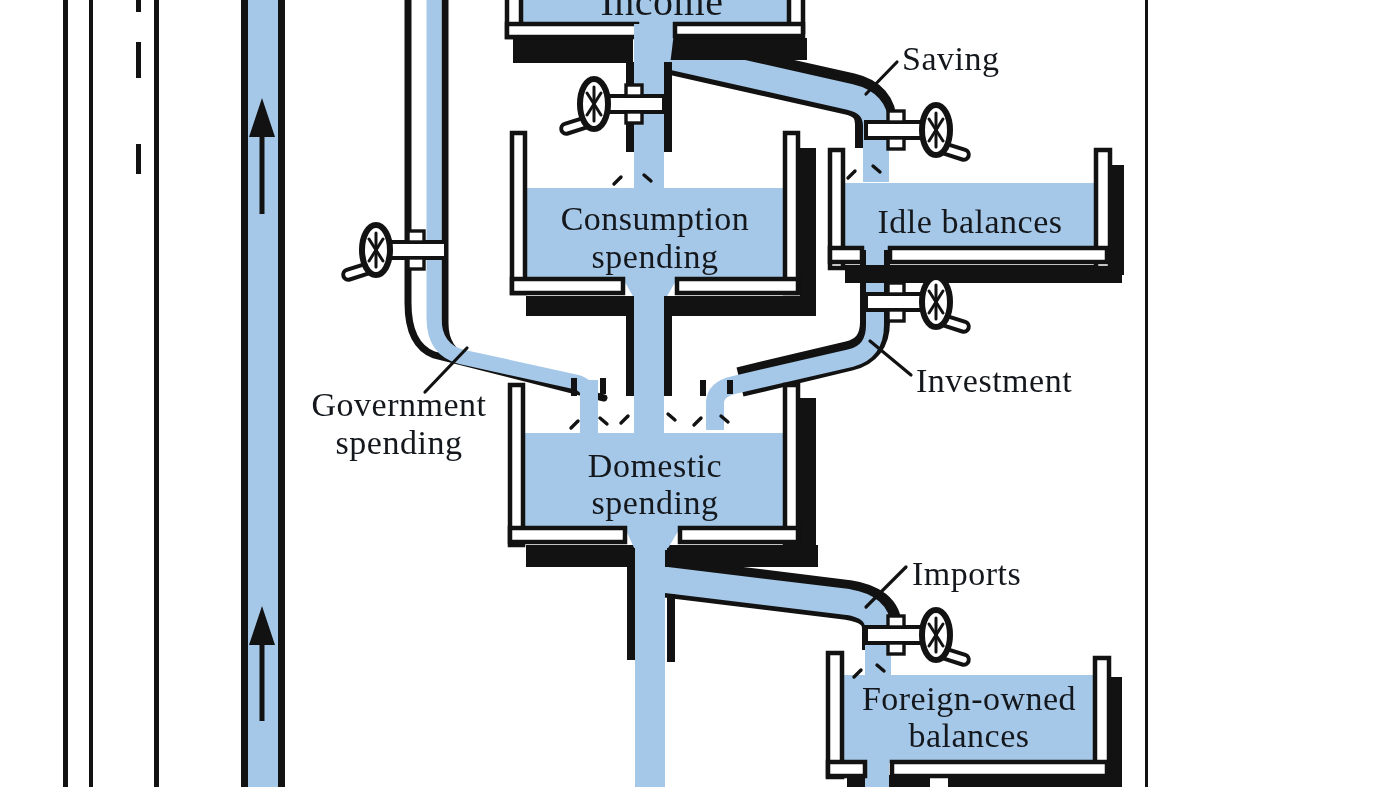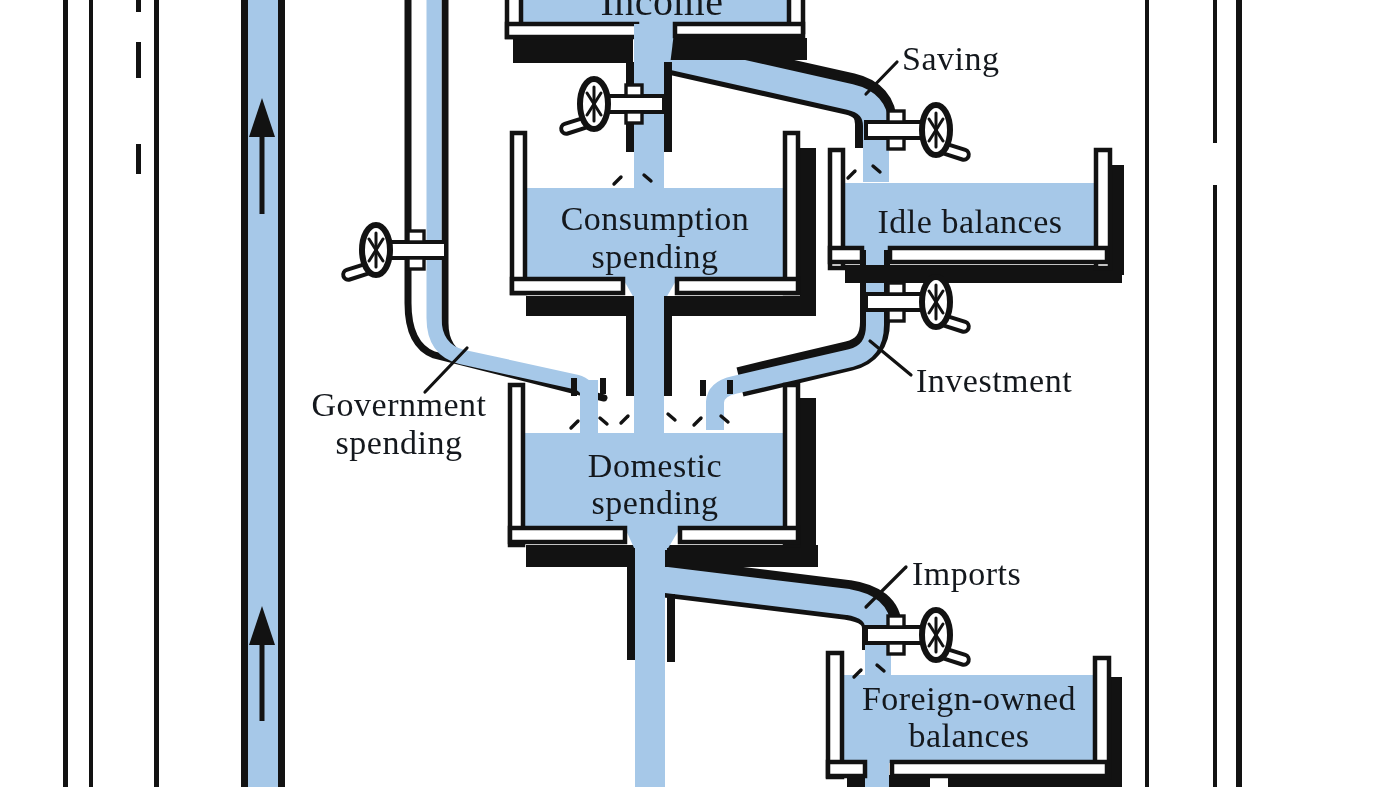--- a/index.html
+++ b/index.html
@@ -1,16 +1,16 @@
 <!DOCTYPE html>
 <html style="--water: #a6c8e8; --ink: #121212; --paper: #ffffff;"><head>
 <meta charset="utf-8">
 <style>
   html,body{margin:0;padding:0;background:#ffffff;}
-  .stage{position:relative;width:1400px;height:787px;background:var(--paper,#fff);overflow:hidden;}
+  .stage{position:relative;width:1148px;height:787px;background:var(--paper,#fff);overflow:hidden;}
   svg{position:absolute;left:0;top:0;}
   .water{fill:var(--water,#a6c8e8);}
   .ink{fill:var(--ink,#121212);}
   .wall{fill:#ffffff;stroke:var(--ink,#121212);stroke-width:4.5;}
   .wline{fill:none;stroke:var(--ink,#121212);stroke-width:7;stroke-linecap:round;}
   .pipe-black{fill:none;stroke:var(--ink,#121212);stroke-linecap:butt;stroke-linejoin:round;}
   .pipe-blue{fill:none;stroke:var(--water,#a6c8e8);stroke-linecap:butt;stroke-linejoin:round;}
   .ptr{stroke:var(--ink,#121212);stroke-width:3.2;stroke-linecap:round;}
   .splash{stroke:var(--ink,#121212);stroke-width:3.4;stroke-linecap:round;}
   .lbl{font-family:"Liberation Serif","DejaVu Serif",serif;fill:#14181d;letter-spacing:0.5px;}

